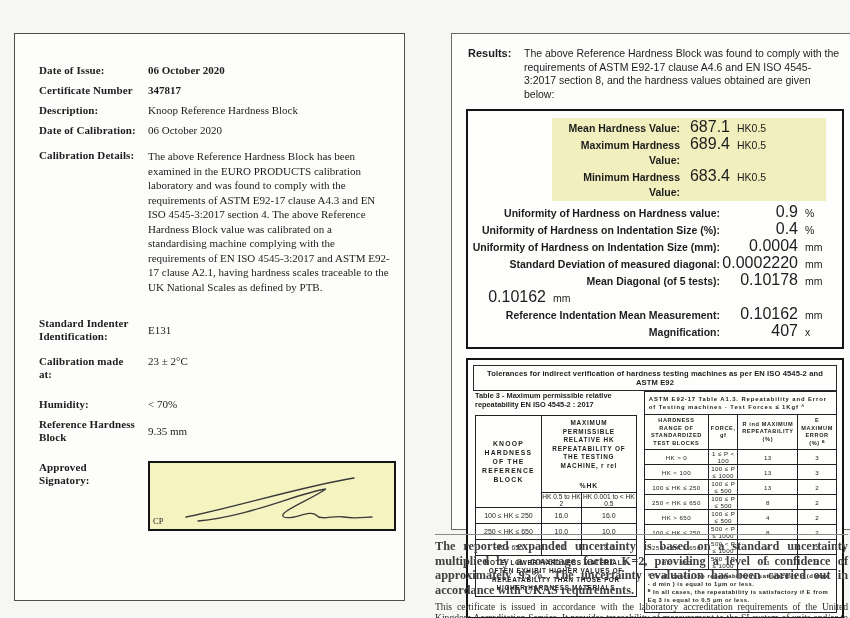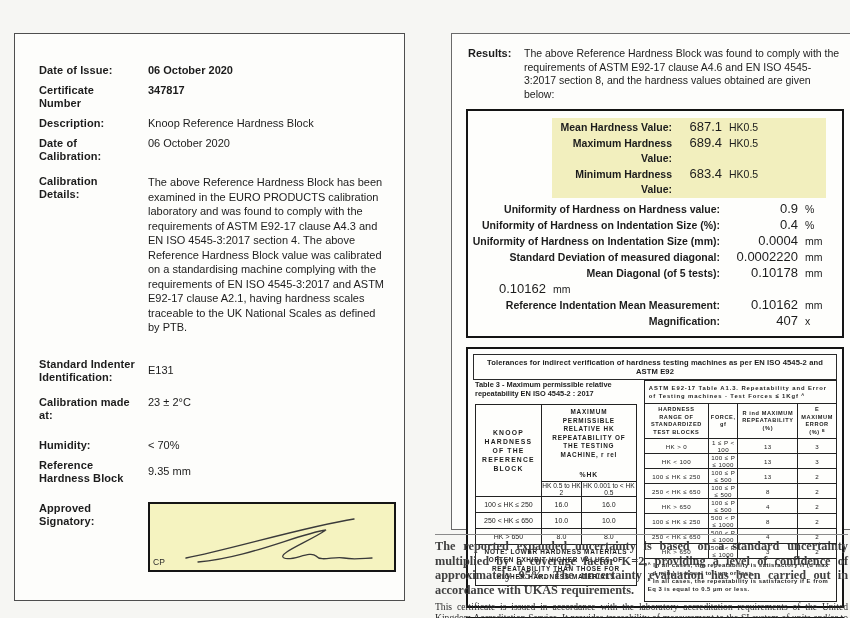--- a/index.html
+++ b/index.html
@@ -13,21 +13,21 @@
   .page {
     position:absolute;
     background:#fdfdfb;
   }
   
   #left-page {
     left:14px; top:33px; width:391px; height:568px;
     border:1px solid #4e4e4e;
     padding:30px 14px 10px 24px;
   }
-  .field { display:flex; margin-bottom:7px; align-items:flex-start; }
+  .field { display:flex; margin-bottom:7px; align-items:flex-start;font-family:Liberation Serif, serif; }
   .flabel {
     width:97px; flex:none;
     font-size:11px; font-weight:bold; line-height:13px;
     letter-spacing:0.1px;
   }
   .fvalue {
     margin-left:12px; flex:1;
     font-size:11px; line-height:13px;
   }
   .fvalue.bold { font-weight:bold; }
@@ -54,28 +54,28 @@
     border:1px solid #6a6a6a;
     padding:13px 14px 0 14px;
   }
   #results-row { display:flex; margin:0 2px 8px 2px; }
   #results-label { width:50px; flex:none; font-size:11px; font-weight:bold; }
   #results-text { flex:1; font-size:10.5px; line-height:13.5px; padding-left:6px; }
   .box { border:2px solid #141414; background:#fefefc; }
   #results-box { padding:7px 0 7px 0; }
   .vrow { display:flex; align-items:baseline; line-height:15px; }
   .vrow .vlabel { flex:1; text-align:right; font-size:10.5px; font-weight:bold; }
-  .vrow .vval  { width:78px; flex:none; text-align:right; font-size:13px; }
+  .vrow .vval  { width:78px; flex:none; text-align:right; font-size:16px; }
   .vrow .vunit { width:44px; flex:none; text-align:left; padding-left:7px; font-size:10.5px; }
   #highlight-block {
     background:#f2efbe;
     margin:0 16px 3px 84px;
     padding:1px 0;
   }
-  #highlight-block .vrow { padding-right:16px; }
+  #highlight-block .vrow { padding-right:8px; }
   #highlight-block .vval { width:50px; }
   #highlight-block .vunit { width:88px; }
   
   #tol-box { margin-top:9px; padding:5px 5px 4px 5px; }
   #tol-title {
     border:1px solid #2a2a2a;
     text-align:center; font-size:7.6px; font-weight:bold;
     padding:3px 2px; letter-spacing:0.1px;
   }
   #tol-content { display:flex; gap:7px; }

